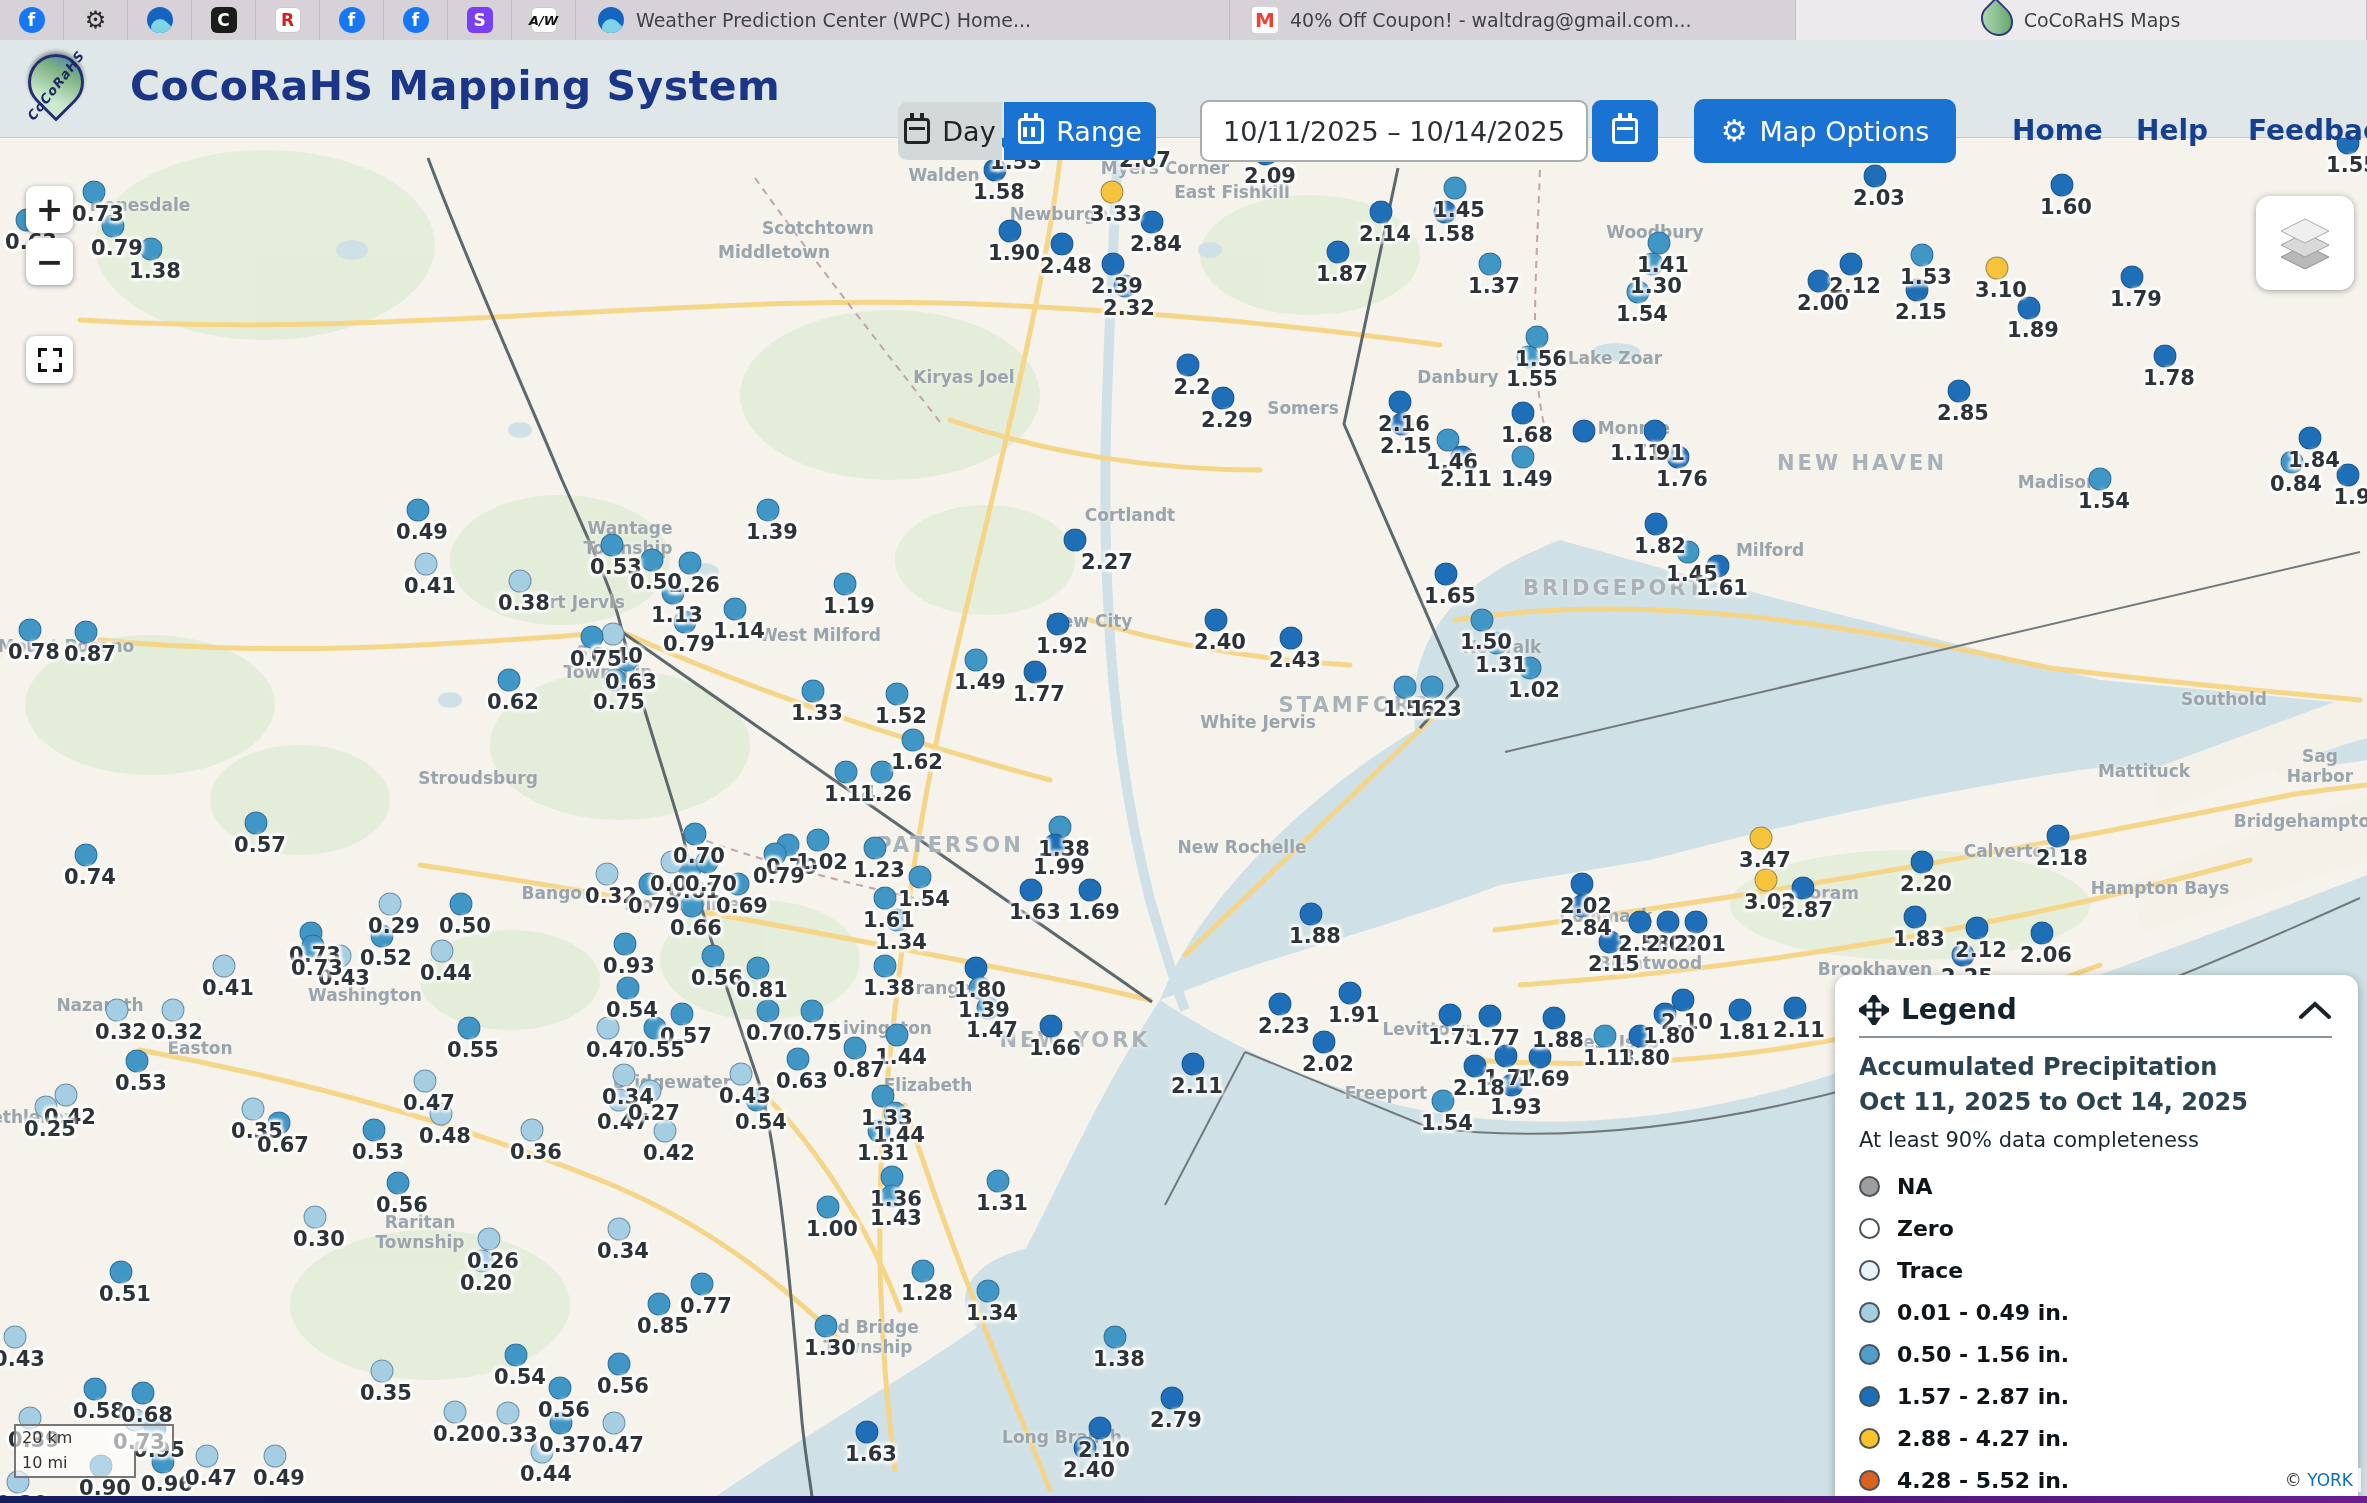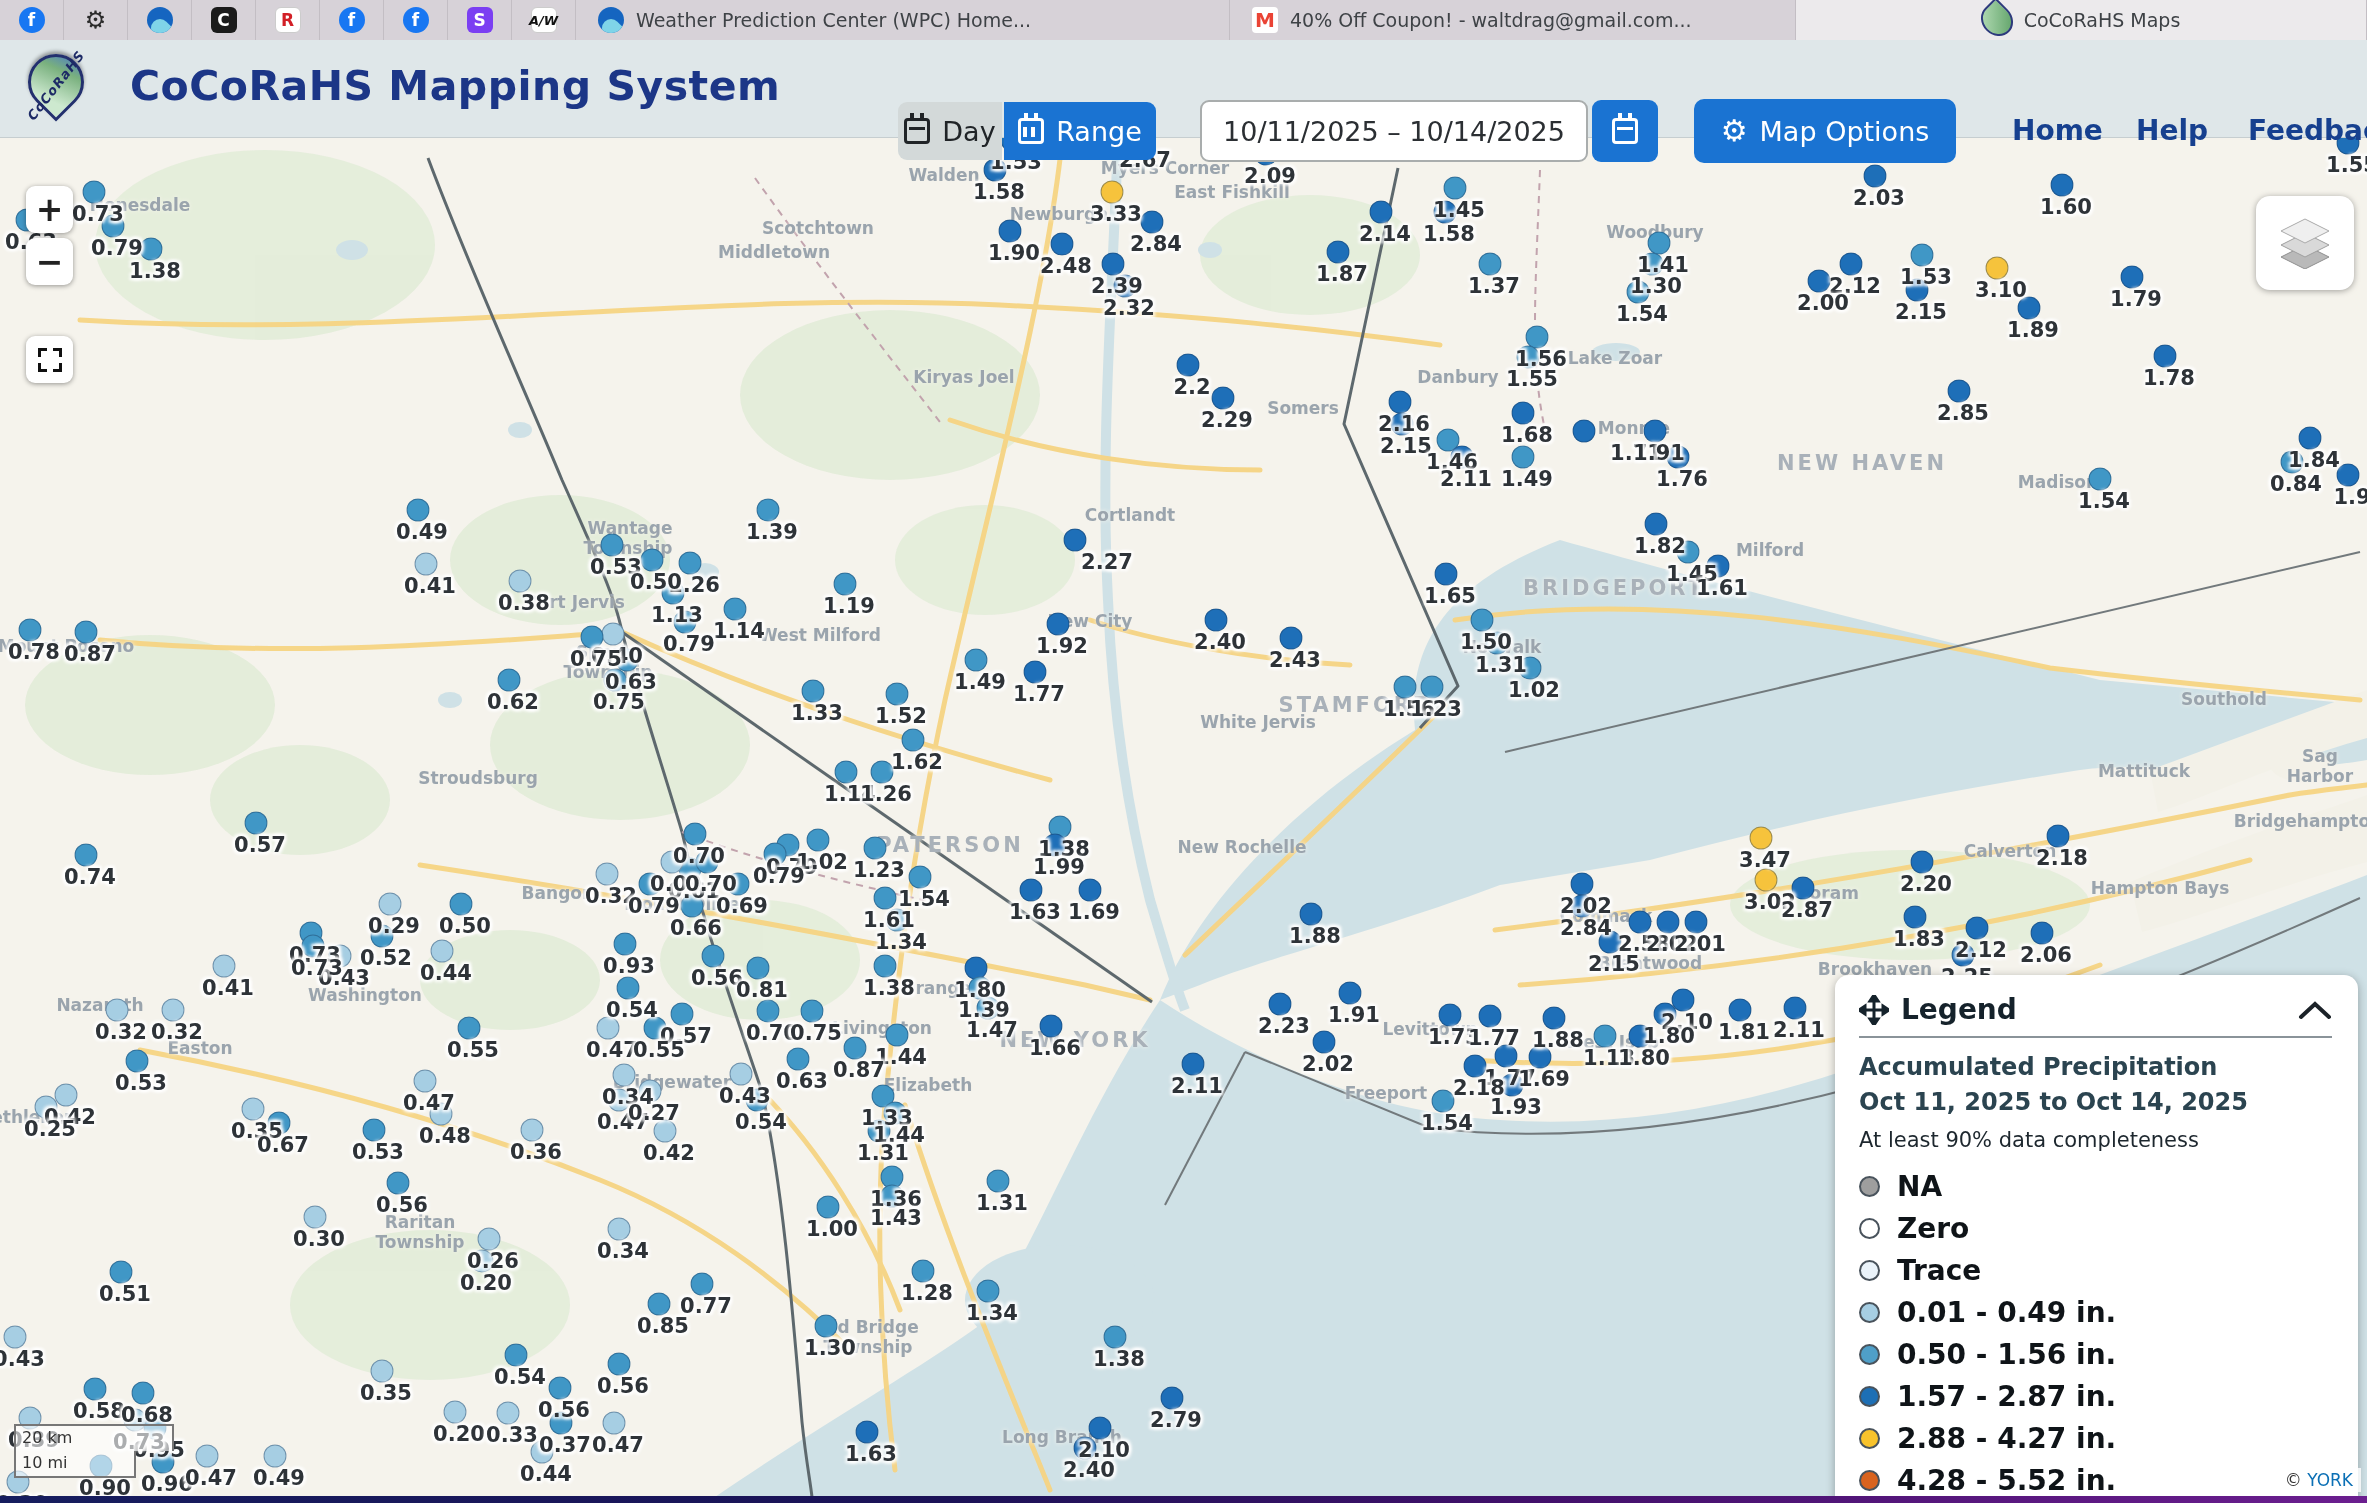--- a/index.html
+++ b/index.html
@@ -81,21 +81,21 @@
   #legend { position:absolute; left:1835px; top:975px; width:523px; height:528px; background:#fff; border-radius:14px 14px 0 0; box-shadow:0 2px 10px rgba(0,0,0,.3); z-index:30; padding:18px 26px 0 24px; }
   #legend-head { display:flex; align-items:center; gap:12px; }
   #legend-title { font-size:28px; font-weight:bold; color:#15222b; }
   #legend-collapse { margin-left:auto; cursor:pointer; }
   #legend hr { border:none; border-top:2px solid #8a9399; margin:10px 0 12px; }
   #legend .lh { font-size:24px; font-weight:bold; color:#2b4450; line-height:1.45; }
   #legend .lc { font-size:21px; color:#1d272e; margin-top:8px; }
   .litem { display:flex; align-items:center; gap:17px; height:42px; margin-top:0; }
   .litem:first-of-type { margin-top:14px; }
   .lswatch { width:21px; height:21px; border-radius:50%; border:2px solid #49535c; flex:0 0 auto; }
-  .llabel { font-size:28px; font-weight:bold; color:#0f1418; }
+  .llabel { font-size:22px; font-weight:bold; color:#0f1418; }
 
   
   #dock { position:absolute; left:0; top:1496px; width:2367px; height:7px; background:linear-gradient(90deg,#161d5e 0%,#1b1257 40%,#42106b 65%,#6b1e8f 100%); z-index:70; }
 </style>
 </head>
 <body>
 
 <div id="stage">
 
   <div id="tabstrip">

